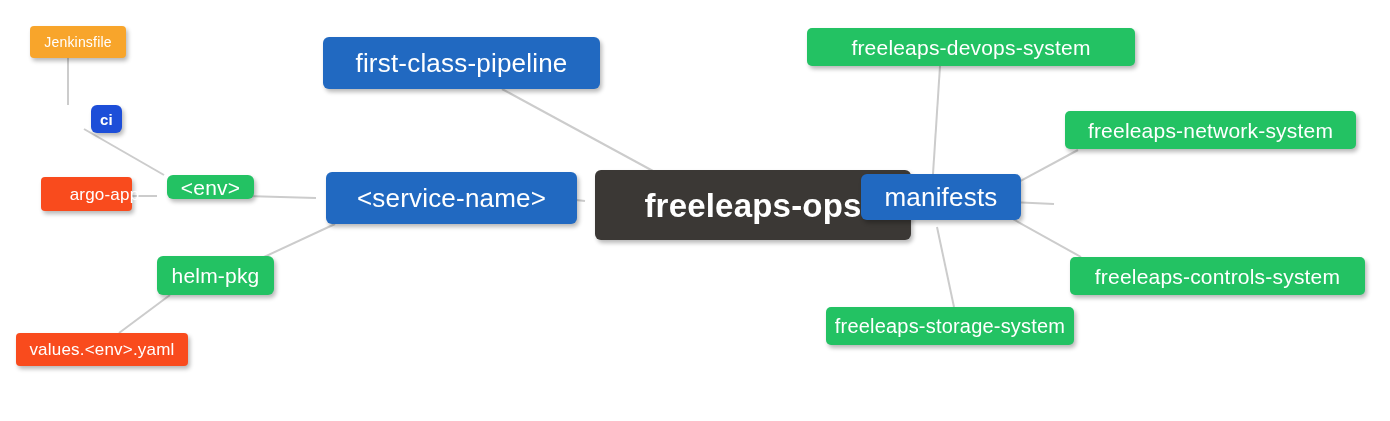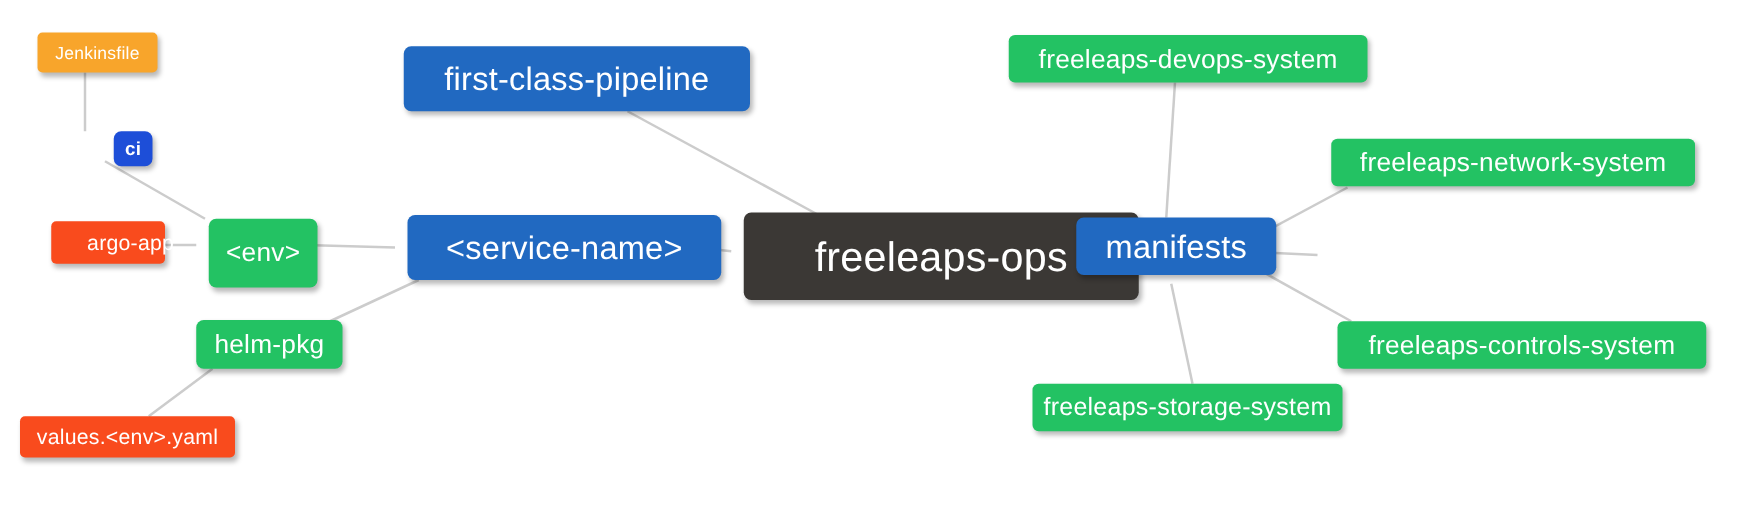--- a/index.html
+++ b/index.html
@@ -59,25 +59,25 @@
       <line x1="933" y1="174" x2="940" y2="66" stroke="#CCCCCC" stroke-width="2"></line>
       <line x1="1011" y1="186" x2="1078" y2="150" stroke="#CCCCCC" stroke-width="2"></line>
       <line x1="1011" y1="202" x2="1054" y2="204" stroke="#CCCCCC" stroke-width="2"></line>
       <line x1="1011" y1="218" x2="1081" y2="257" stroke="#CCCCCC" stroke-width="2"></line>
       <line x1="937" y1="227" x2="954" y2="307" stroke="#CCCCCC" stroke-width="2"></line>
     </svg>
   <div class="node-layer">
       <div class="node" style="left: 20px; top: 26px; width: 96px; height: 32px; font-size: 14px; border-radius: 4px; background: rgb(248, 165, 43); font-weight: 400;">Jenkinsfile</div>
       <div class="node" style="left: 53px; top: 105px; width: 31px; height: 28px; font-size: 15px; border-radius: 6px; background: #1d4ed8; font-weight: 700; margin-left: 28px;">ci</div>
       <div class="node" style="left: 31px; top: 177px; width: 91px; height: 34px; font-size: 17px; border-radius: 4px; background: rgb(249, 75, 29); font-weight: 400; padding-left: 36px;">argo-app</div>
-      <div class="node" style="left: 157px; top: 175px; width: 87px; height: 55px; font-size: 21px; border-radius: 6px; background: rgb(35, 194, 99); font-weight: 400;">&lt;env&gt;</div>
+      <div class="node" style="left: 157px; top: 175px; width: 87px; height: 24px; font-size: 21px; border-radius: 6px; background: rgb(35, 194, 99); font-weight: 400;">&lt;env&gt;</div>
       <div class="node" style="left: 147px; top: 256px; width: 117px; height: 39px; font-size: 21px; border-radius: 6px; background: rgb(35, 194, 99); font-weight: 400;">helm-pkg</div>
       <div class="node" style="left: 6px; top: 333px; width: 172px; height: 33px; font-size: 17px; border-radius: 4px; background: rgb(249, 75, 29); font-weight: 400;">values.&lt;env&gt;.yaml</div>
       <div class="node" style="left: 313px; top: 37px; width: 277px; height: 52px; font-size: 26px; border-radius: 6px; background: rgb(33, 105, 193); font-weight: 400;">first-class-pipeline</div>
       <div class="node" style="left: 316px; top: 172px; width: 251px; height: 52px; font-size: 26px; border-radius: 6px; background: rgb(33, 105, 193); font-weight: 400;">&lt;service-name&gt;</div>
-      <div class="node" style="left: 585px; top: 170px; width: 316px; height: 70px; font-size: 33px; border-radius: 6px; background: rgb(59, 56, 53); font-weight: 400;">freeleaps-ops</div>
+      <div class="node" style="left: 585px; top: 170px; width: 316px; height: 70px; font-size: 33px; border-radius: 6px; background: rgb(59, 56, 53); font-weight: 700;">freeleaps-ops</div>
       <div class="node" style="left: 851px; top: 174px; width: 160px; height: 46px; font-size: 26px; border-radius: 6px; background: rgb(33, 105, 193); font-weight: 400;">manifests</div>
-      <div class="node" style="left: 797px; top: 28px; width: 287px; height: 38px; font-size: 21px; border-radius: 5px; background: rgb(35, 194, 99); font-weight: 400;">freeleaps-devops-system</div>
+      <div class="node" style="left: 797px; top: 28px; width: 328px; height: 38px; font-size: 21px; border-radius: 5px; background: rgb(35, 194, 99); font-weight: 400;">freeleaps-devops-system</div>
       <div class="node" style="left: 1055px; top: 111px; width: 291px; height: 38px; font-size: 21px; border-radius: 5px; background: rgb(35, 194, 99); font-weight: 400;">freeleaps-network-system</div>
       <div class="node" style="left: 1060px; top: 257px; width: 295px; height: 38px; font-size: 21px; border-radius: 5px; background: rgb(35, 194, 99); font-weight: 400;">freeleaps-controls-system</div>
       <div class="node" style="left: 816px; top: 307px; width: 248px; height: 38px; font-size: 20px; border-radius: 5px; background: rgb(35, 194, 99); font-weight: 400;">freeleaps-storage-system</div>
     </div>
 </div>
 
 </body></html>

